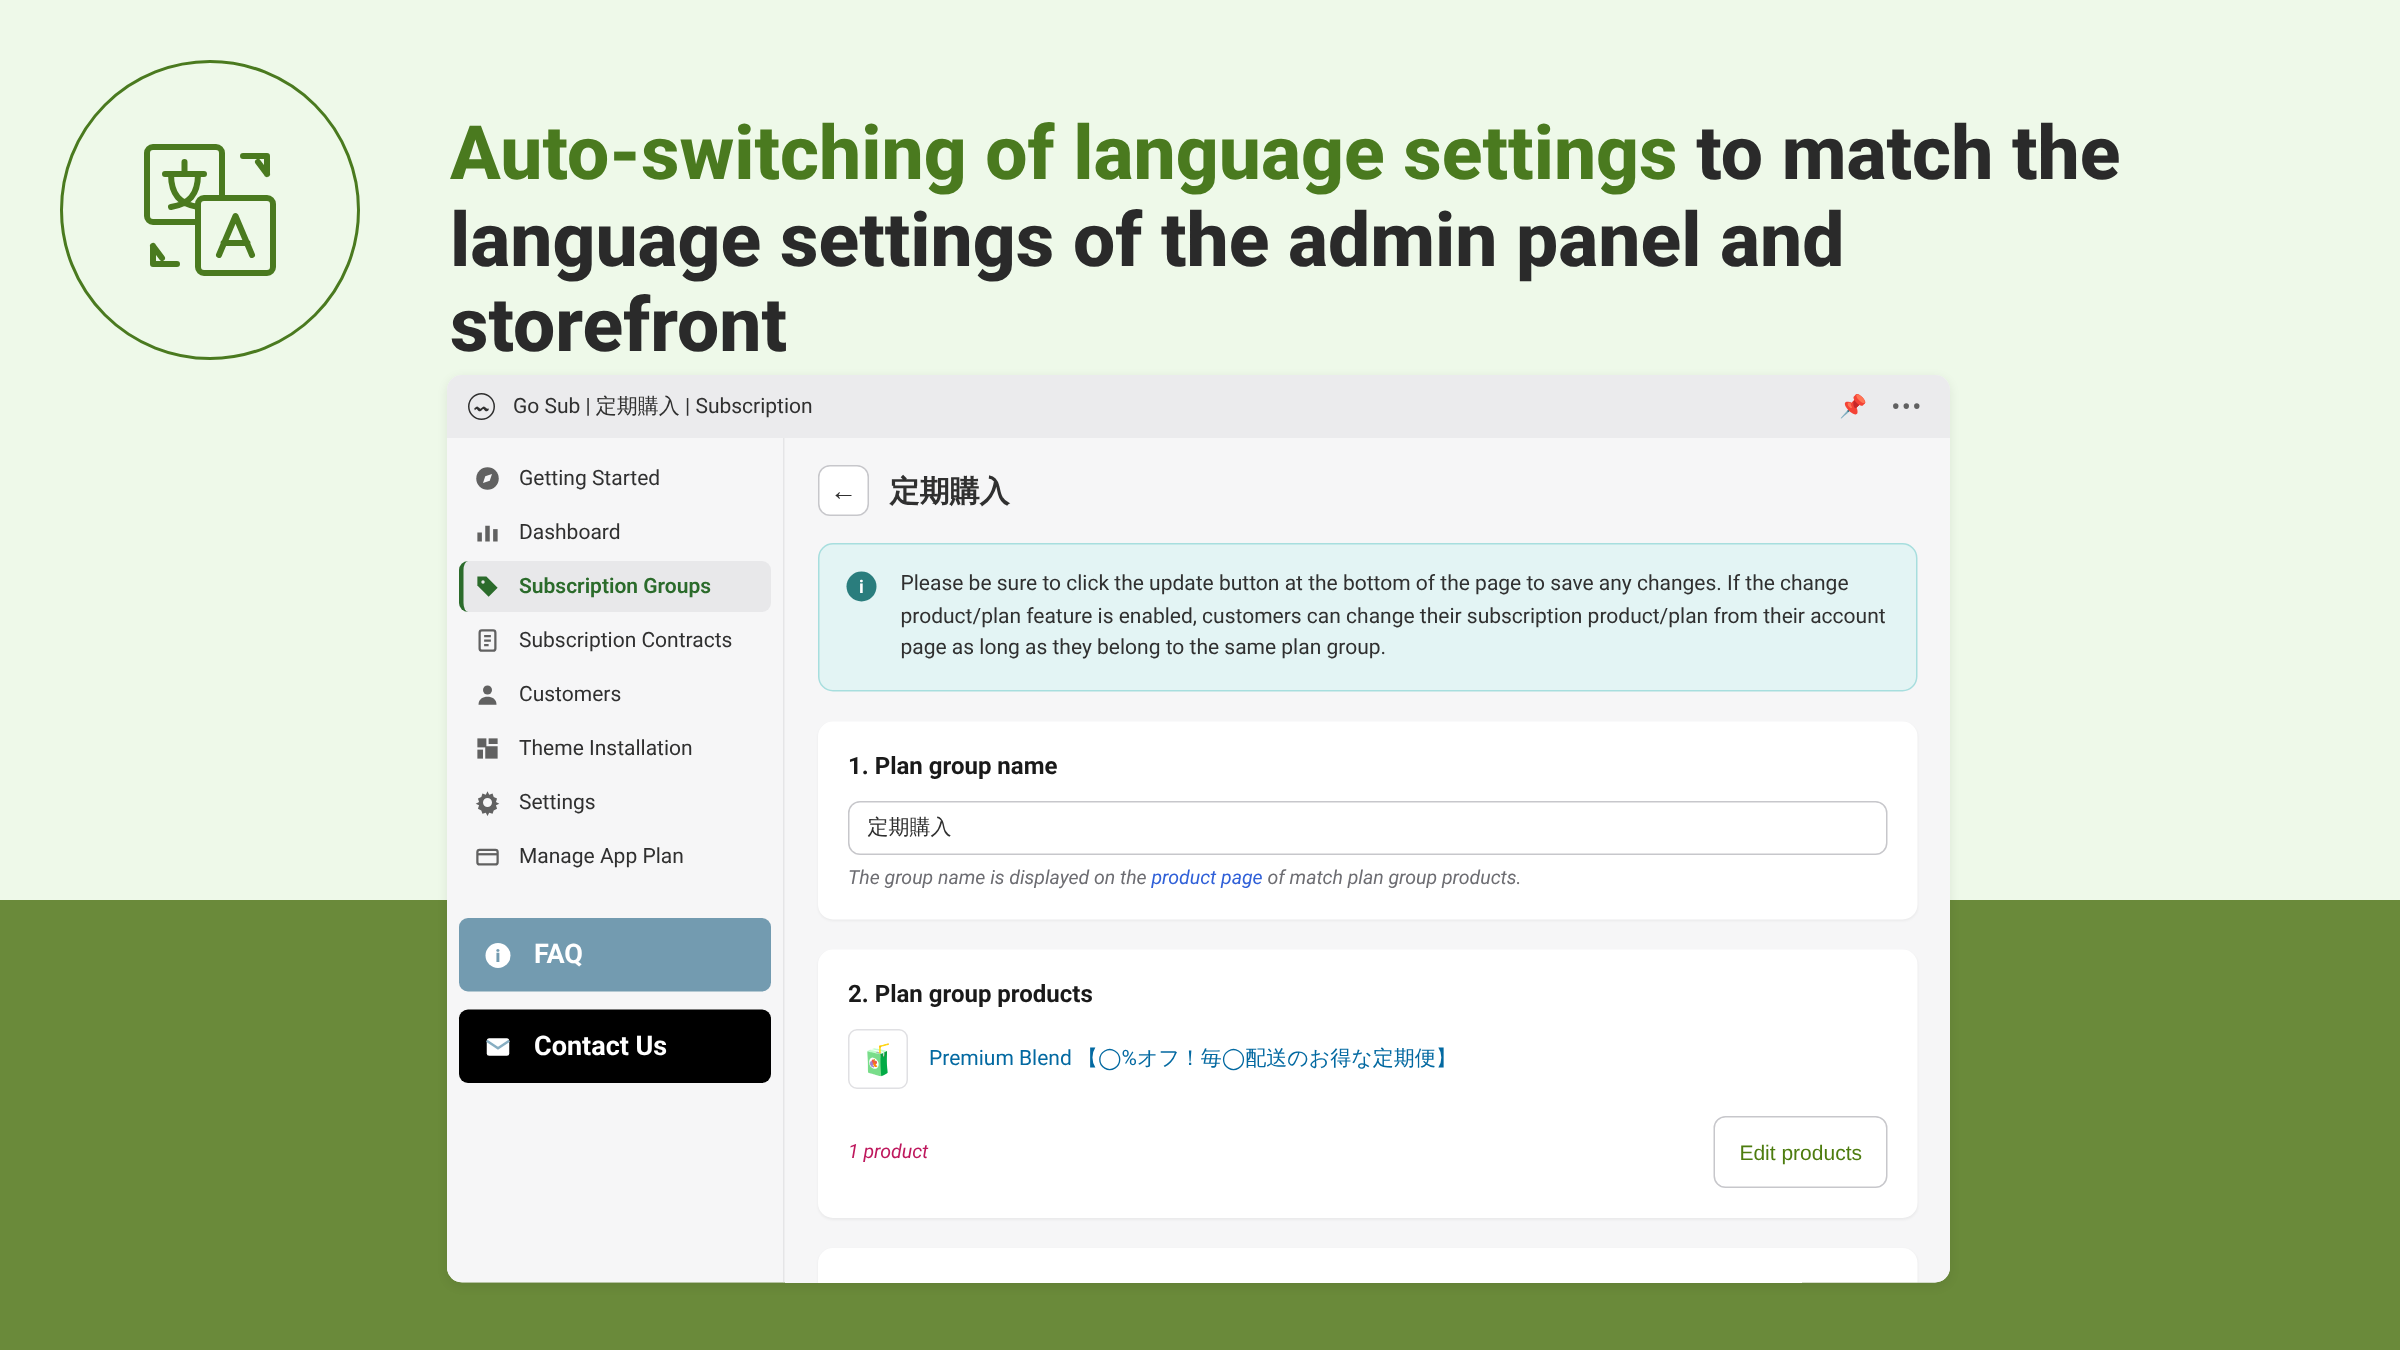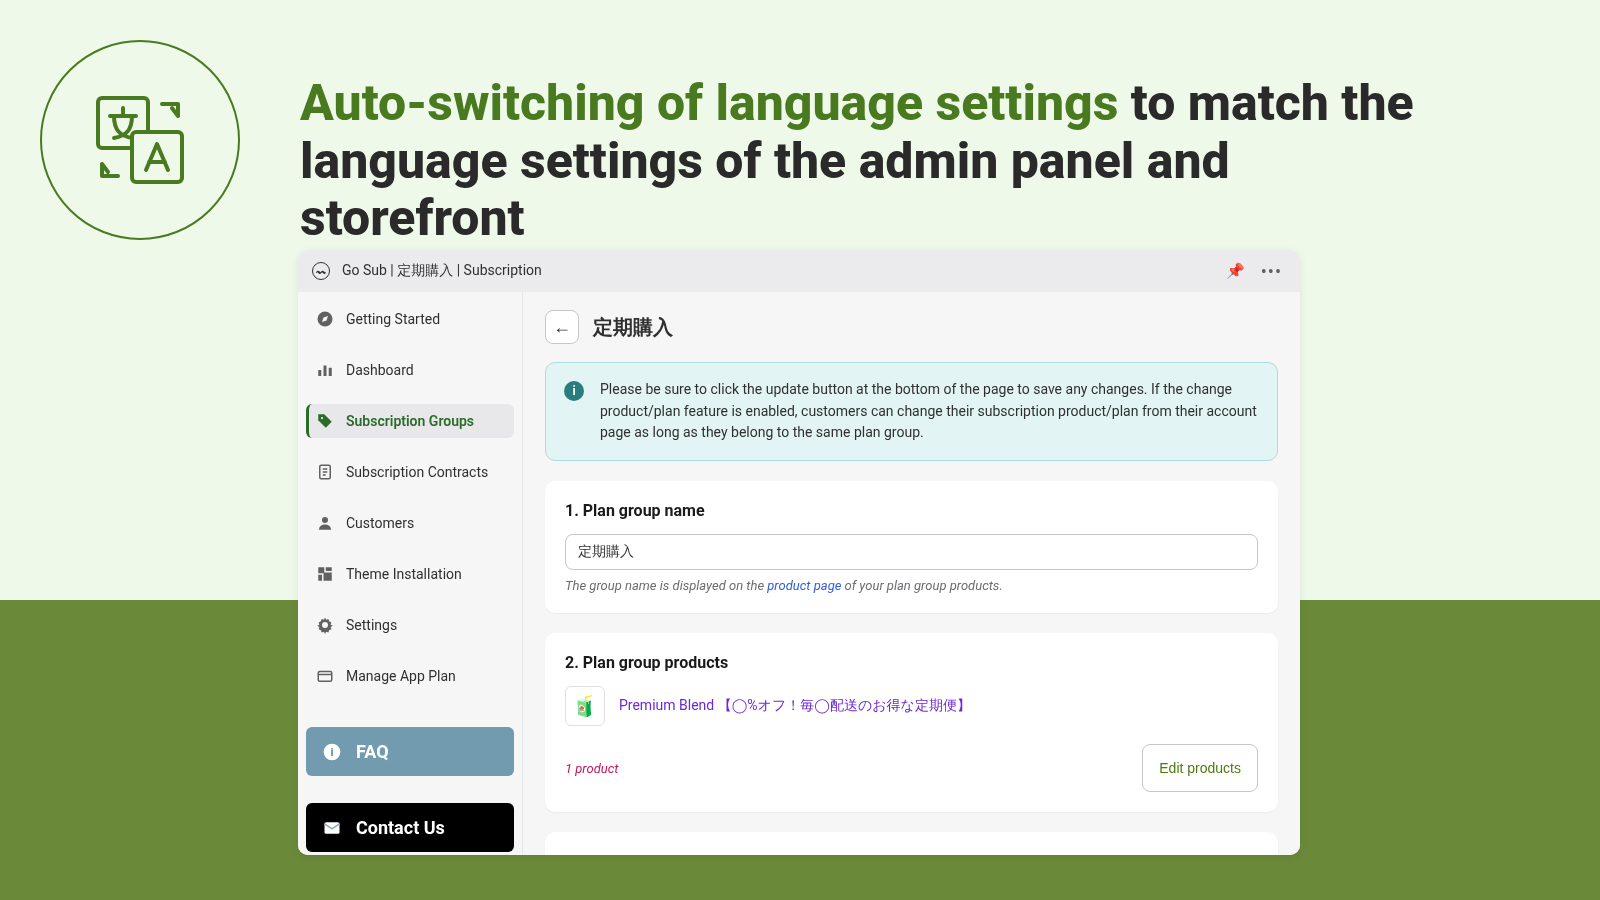--- a/index.html
+++ b/index.html
@@ -88,21 +88,21 @@
   .app-body { flex: 1; display: flex; overflow: hidden; }
 
   
   .sidebar {
     width: 225px;
     background: #f6f6f7;
     border-right: 1px solid #e5e5e7;
     padding: 10px 8px;
     display: flex;
     flex-direction: column;
-    gap: 17px;
+    gap: 2px;
   }
   .nav-item {
     display: flex;
     align-items: center;
     gap: 12px;
     padding: 8px 10px;
     border-radius: 6px;
     font-size: 14px;
     color: #303030;
     cursor: pointer;
@@ -244,21 +244,21 @@
     border: 1px solid #e0e0e3;
     border-radius: 6px;
     background: #fff;
     display: flex;
     align-items: center;
     justify-content: center;
     font-size: 20px;
   }
   .product-name {
     font-size: 14px;
-    color: #6d28d9;
+    color: #0369a1;
   }
 
   .card-footer {
     display: flex;
     align-items: center;
     justify-content: space-between;
   }
   .count-text {
     font-size: 13px;
     font-style: italic;
@@ -414,21 +414,21 @@
 
       <div class="banner">
         <div class="banner-icon">i</div>
         <div class="banner-text">Please be sure to click the update button at the bottom of the page to save any changes. If the change product/plan feature is enabled, customers can change their subscription product/plan from their account page as long as they belong to the same plan group.</div>
       </div>
 
       <div class="card">
         <div class="card-title">1. Plan group name</div>
         <input class="text-input" value="定期購入" style="">
         <div class="hint">
-          <span>The group name is displayed on the </span><a href="#">product page</a><span> of your plan group products.</span>
+          <span>The group name is displayed on the </span><a href="#">product page</a><span> of match plan group products.</span>
         </div>
       </div>
 
       <div class="card">
         <div class="card-title">2. Plan group products</div>
         <div class="product-row">
           <div class="product-thumb">🧃</div>
           <div class="product-name">Premium Blend 【◯%オフ！毎◯配送のお得な定期便】</div>
         </div>
         <div class="card-footer">

